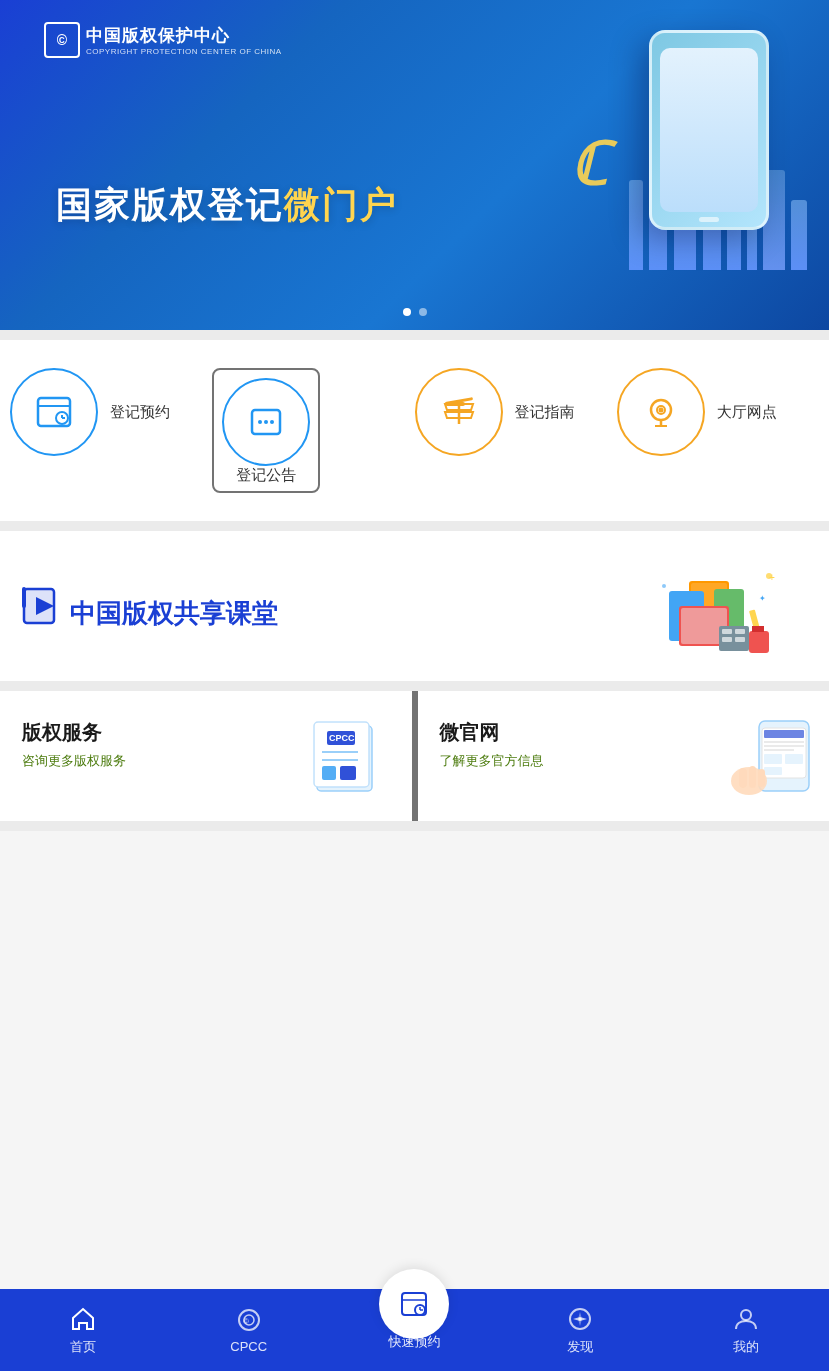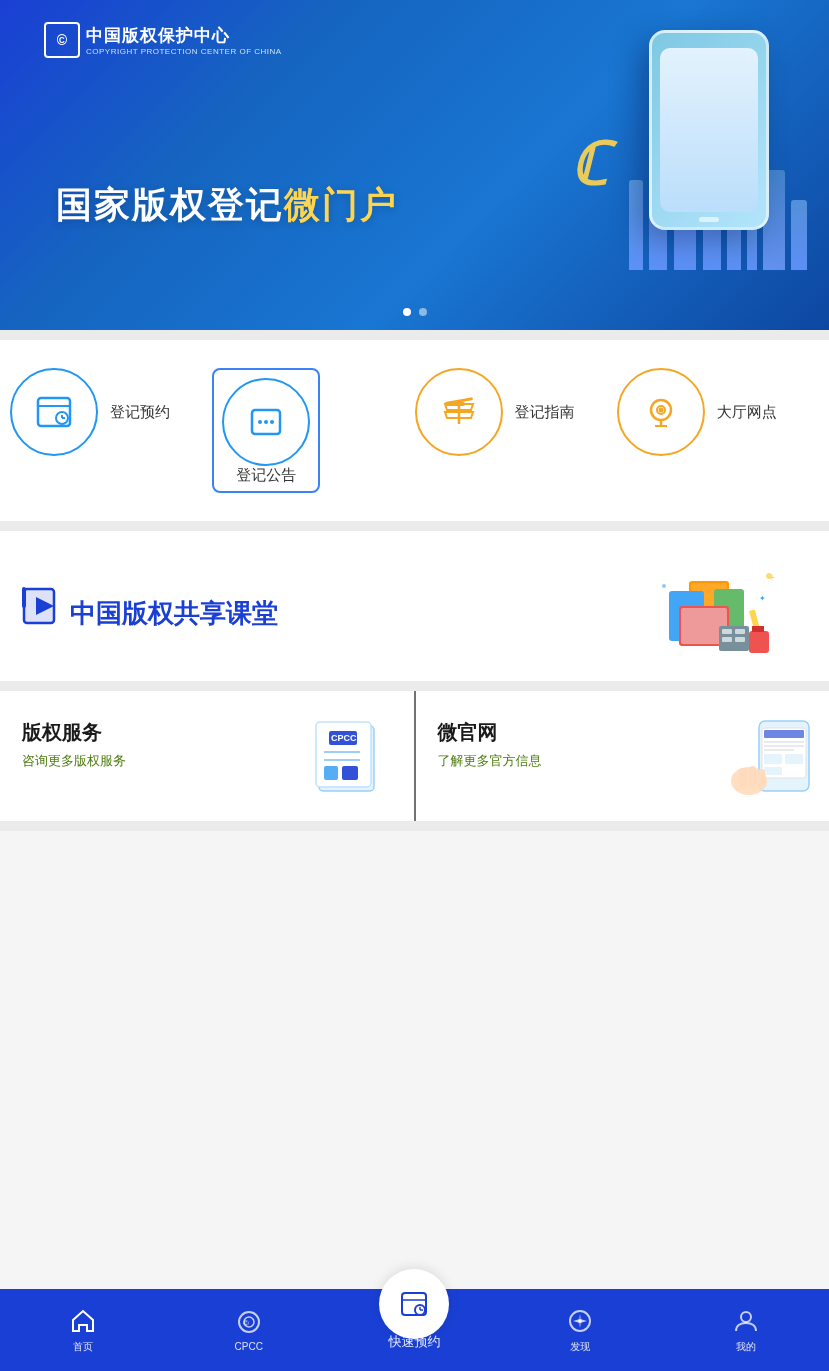--- a/index.html
+++ b/index.html
@@ -233,21 +233,21 @@
       background: #fff;
     }
     .service-card {
       flex: 1;
       padding: 28px 22px;
       position: relative;
       min-height: 130px;
       overflow: hidden;
     }
     .service-card:first-child {
-      border-right: 2px solid #737373;
+      border-right: 6px solid #737373;
     }
     .service-title {
       font-size: 20px;
       font-weight: bold;
       color: #1a1a1a;
       margin-bottom: 6px;
     }
     .service-desc {
       font-size: 13px;
       color: #4d7c0f;
@@ -312,21 +312,21 @@
       display: flex;
       flex-direction: column;
       align-items: center;
       justify-content: center;
       position: absolute;
       top: -20px;
       box-shadow: 0 -2px 12px rgba(0,0,0,0.1);
       gap: 3px;
     }
     .nav-label {
-      font-size: 10px;
+      font-size: 13px;
       color: rgba(255,255,255,0.85);
     }
     .nav-icon {
       width: 28px;
       height: 28px;
       display: flex;
       align-items: center;
       justify-content: center;
     }
     .nav-center-label {
@@ -390,21 +390,21 @@
         <line x1="6" y1="16" x2="38" y2="16" stroke="#2196F3" stroke-width="2"></line>
         <circle cx="30" cy="28" r="6" stroke="#2196F3" stroke-width="2" fill="none"></circle>
         <line x1="30" y1="25" x2="30" y2="28" stroke="#2196F3" stroke-width="2"></line>
         <line x1="30" y1="28" x2="33" y2="28" stroke="#2196F3" stroke-width="2"></line>
       </svg>
     </div>
     <span class="menu-label">登记预约</span>
   </div>
 
   <div class="menu-item">
-    <div style="border:2px solid #3b82f6; border-radius:8px; padding:8px 8px 0 8px; display:flex; flex-direction:column; align-items:center;">
+    <div style="border:2px solid #737373; border-radius:8px; padding:8px 8px 0 8px; display:flex; flex-direction:column; align-items:center;">
       <div class="menu-icon-wrap" style="border-color:#2196F3;">
         <svg width="44" height="44" viewBox="0 0 44 44" fill="none">
           <rect x="8" y="10" width="28" height="24" rx="3" stroke="#2196F3" stroke-width="2.5" fill="none"></rect>
           <circle cx="16" cy="22" r="2" fill="#2196F3"></circle>
           <circle cx="22" cy="22" r="2" fill="#2196F3"></circle>
           <circle cx="28" cy="22" r="2" fill="#2196F3"></circle>
         </svg>
       </div>
       <span class="menu-label" style="padding-bottom:6px;">登记公告</span>
     </div>

